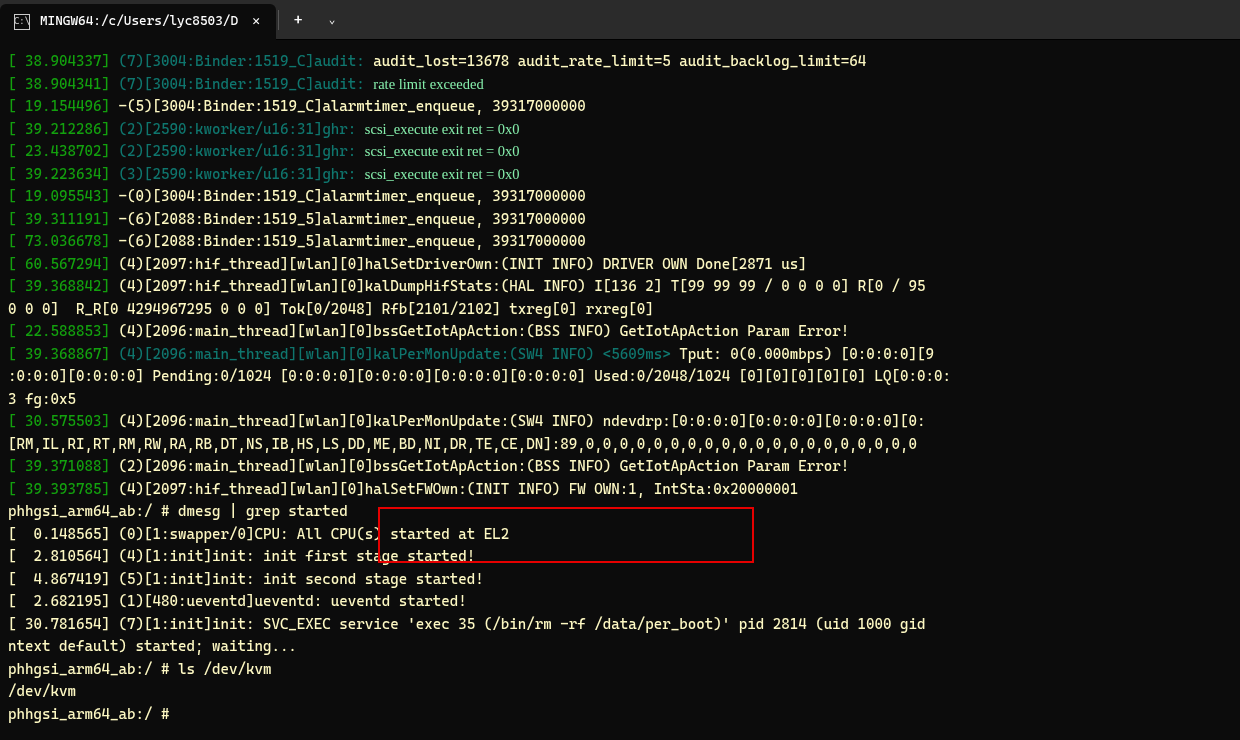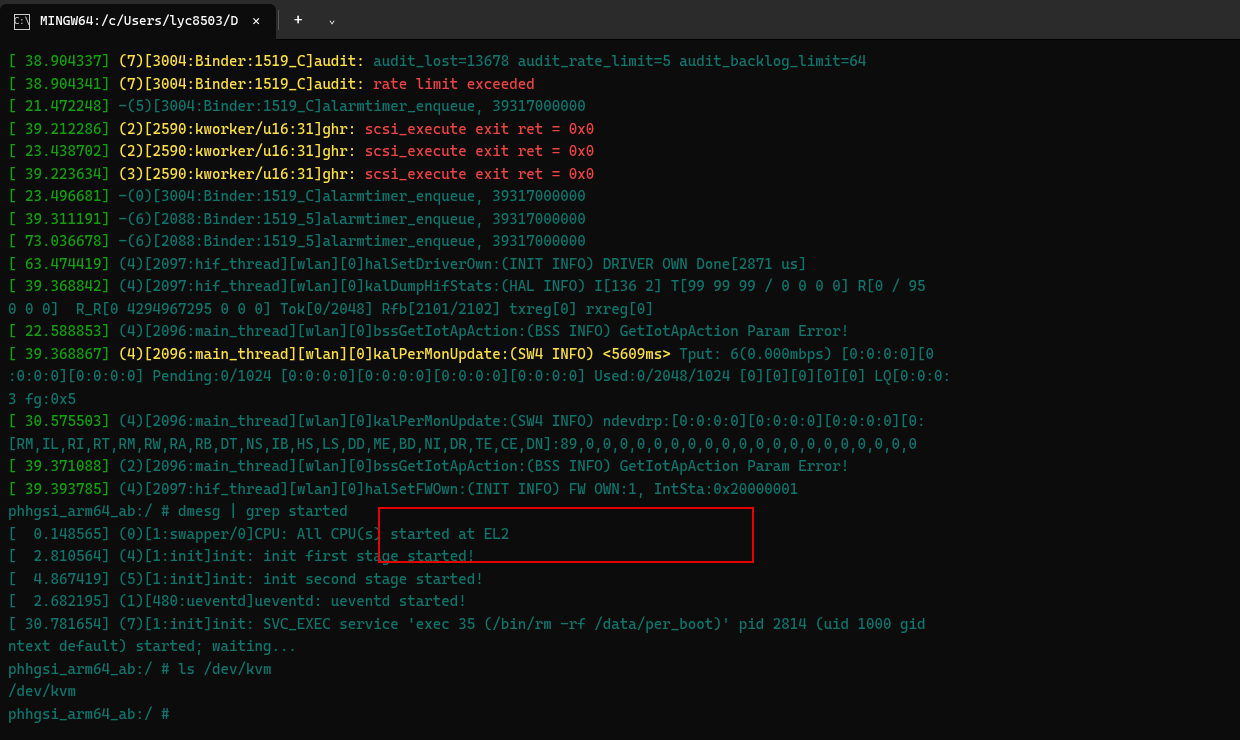--- a/index.html
+++ b/index.html
@@ -58,23 +58,23 @@
   }
   .sep {
     width:1px; height:20px; background:#555; margin:0 2px;
   }
   .term {
     padding:10px 8px 0 8px;
     white-space:pre;
     letter-spacing:0;
   }
   .g { color:#13a10e; }      
-  .y { color:#fde047; }      
-  .r { color:#ef4444; }      
-  .w { color:#0f766e; }
+  .y { color:#0f766e; }      
+  .r { color:#86efac;font-family:Liberation Serif, serif; }      
+  .w { color:#fef9c3; }
   .hlbox {
     position:absolute;
     border:2px solid #e60000;
     pointer-events:none;
   }
 </style>
 </head>
 <body>
 
 <div class="titlebar">
@@ -83,32 +83,32 @@
     <span class="tab-title">MINGW64:/c/Users/lyc8503/D</span>
     <span class="tab-close">✕</span>
   </div>
   <span class="sep"></span>
   <div class="tbbtn">+</div>
   <div class="tbbtn" style="font-size:11px;">⌄</div>
 </div>
 
 <div class="term" id="term"><span class="g">[</span><span class="g"> 38.904337</span><span class="g">] </span><span class="y">(7)[3004:Binder:1519_C]audit: </span><span class="w">audit_lost=13678 audit_rate_limit=5 audit_backlog_limit=64</span>
 <span class="g">[</span><span class="g"> 38.904341</span><span class="g">] </span><span class="y">(7)[3004:Binder:1519_C]audit: </span><span class="r">rate limit exceeded</span>
-<span class="g">[</span><span class="g"> 21.472248</span><span class="g">] </span><span class="w">-(5)[3004:Binder:1519_C]</span><span class="w">alarmtimer_enqueue, 39317000000</span>
+<span class="g">[</span><span class="g"> 19.154496</span><span class="g">] </span><span class="w">-(5)[3004:Binder:1519_C]</span><span class="w">alarmtimer_enqueue, 39317000000</span>
 <span class="g">[</span><span class="g"> 39.212286</span><span class="g">] </span><span class="y">(2)[2590:kworker/u16:31]ghr: </span><span class="r">scsi_execute exit ret = 0x0</span>
 <span class="g">[</span><span class="g"> 23.438702</span><span class="g">] </span><span class="y">(2)[2590:kworker/u16:31]ghr: </span><span class="r">scsi_execute exit ret = 0x0</span>
 <span class="g">[</span><span class="g"> 39.223634</span><span class="g">] </span><span class="y">(3)[2590:kworker/u16:31]ghr: </span><span class="r">scsi_execute exit ret = 0x0</span>
-<span class="g">[</span><span class="g"> 23.496681</span><span class="g">] </span><span class="w">-(0)[3004:Binder:1519_C]</span><span class="w">alarmtimer_enqueue, 39317000000</span>
+<span class="g">[</span><span class="g"> 19.095543</span><span class="g">] </span><span class="w">-(0)[3004:Binder:1519_C]</span><span class="w">alarmtimer_enqueue, 39317000000</span>
 <span class="g">[</span><span class="g"> 39.311191</span><span class="g">] </span><span class="w">-(6)[2088:Binder:1519_5]</span><span class="w">alarmtimer_enqueue, 39317000000</span>
 <span class="g">[</span><span class="g"> 73.036678</span><span class="g">] </span><span class="w">-(6)[2088:Binder:1519_5]</span><span class="w">alarmtimer_enqueue, 39317000000</span>
-<span class="g">[</span><span class="g"> 63.474419</span><span class="g">] </span><span class="w">(4)[2097:hif_thread][wlan][0]</span><span class="w">halSetDriverOwn:(INIT INFO) DRIVER OWN Done[2871 us]</span>
+<span class="g">[</span><span class="g"> 60.567294</span><span class="g">] </span><span class="w">(4)[2097:hif_thread][wlan][0]</span><span class="w">halSetDriverOwn:(INIT INFO) DRIVER OWN Done[2871 us]</span>
 <span class="g">[</span><span class="g"> 39.368842</span><span class="g">] </span><span class="w">(4)[2097:hif_thread][wlan][0]</span><span class="w">kalDumpHifStats:(HAL INFO) I[136 2] T[99 99 99 / 0 0 0 0] R[0 / 95</span>
 <span class="w">0 0 0]  R_R[0 4294967295 0 0 0] Tok[0/2048] Rfb[2101/2102] txreg[0] rxreg[0]</span>
 <span class="g">[</span><span class="g"> 22.588853</span><span class="g">] </span><span class="w">(4)[2096:main_thread][wlan][0]</span><span class="w">bssGetIotApAction:(BSS INFO) GetIotApAction Param Error!</span>
-<span class="g">[</span><span class="g"> 39.368867</span><span class="g">] </span><span class="y">(4)[2096:main_thread][wlan][0]kalPerMonUpdate:(SW4 INFO) &lt;5609ms&gt; </span><span class="w">Tput: 6(0.000mbps) [0:0:0:0][0</span>
+<span class="g">[</span><span class="g"> 39.368867</span><span class="g">] </span><span class="y">(4)[2096:main_thread][wlan][0]kalPerMonUpdate:(SW4 INFO) &lt;5609ms&gt; </span><span class="w">Tput: 0(0.000mbps) [0:0:0:0][9</span>
 <span class="w">:0:0:0][0:0:0:0] Pending:0/1024 [0:0:0:0][0:0:0:0][0:0:0:0][0:0:0:0] Used:0/2048/1024 [0][0][0][0][0] LQ[0:0:0:</span>
 <span class="w">3 fg:0x5</span>
 <span class="g">[</span><span class="g"> 30.575503</span><span class="g">] </span><span class="w">(4)[2096:main_thread][wlan][0]</span><span class="w">kalPerMonUpdate:(SW4 INFO) ndevdrp:[0:0:0:0][0:0:0:0][0:0:0:0][0:</span>
 <span class="w">[RM,IL,RI,RT,RM,RW,RA,RB,DT,NS,IB,HS,LS,DD,ME,BD,NI,DR,TE,CE,DN]:89,0,0,0,0,0,0,0,0,0,0,0,0,0,0,0,0,0,0,0,0</span>
 <span class="g">[</span><span class="g"> 39.371088</span><span class="g">] </span><span class="w">(2)[2096:main_thread][wlan][0]</span><span class="w">bssGetIotApAction:(BSS INFO) GetIotApAction Param Error!</span>
 <span class="g">[</span><span class="g"> 39.393785</span><span class="g">] </span><span class="w">(4)[2097:hif_thread][wlan][0]</span><span class="w">halSetFWOwn:(INIT INFO) FW OWN:1, IntSta:0x20000001</span>
 <span class="w">phhgsi_arm64_ab:/ # dmesg | grep started</span>
 <span class="w">[  0.148565] (0)[1:swapper/0]CPU: All CPU(s) started at EL2</span>
 <span class="w">[  2.810564] (4)[1:init]init: init first stage started!</span>
 <span class="w">[  4.867419] (5)[1:init]init: init second stage started!</span>

